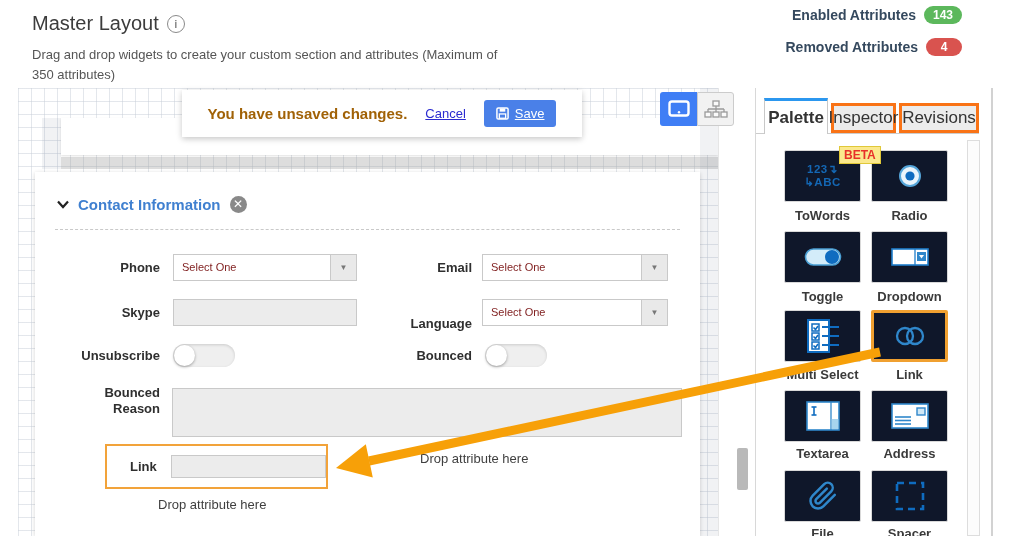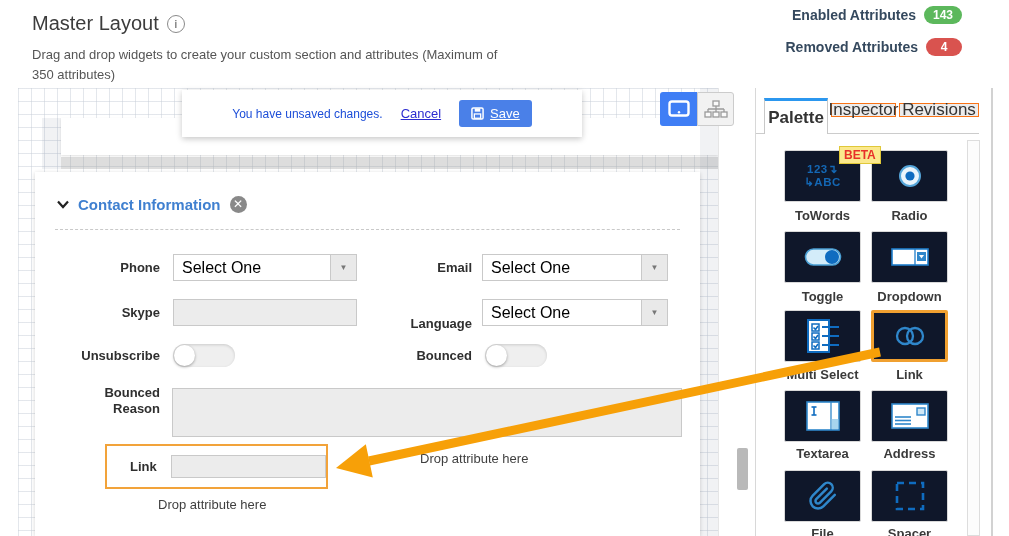--- a/index.html
+++ b/index.html
@@ -28,59 +28,59 @@
   .prev-card-strip{left:43px;top:30px;width:657px;height:37px;background:#fff;box-shadow:0 1px 2px rgba(0,0,0,.12);}
   .gray-band{left:43px;top:69px;width:657px;height:12px;background:rgba(150,150,150,.32);}
   .left-shadow{left:24px;top:30px;width:19px;height:51px;background:rgba(120,130,150,.10);}
   .right-shadow{left:682px;top:0;width:18px;height:448px;background:rgba(120,130,150,.10);}
   .canvas-scroll-track{left:700px;top:0px;width:37px;height:448px;background:#fff;border-left:1px solid #e6e6e6;}
   .canvas-scroll-thumb{left:719px;top:360px;width:11px;height:42px;background:#b9b9b9;border-radius:2px;}
 
   
   #unsaved-bar{left:182px;top:90px;width:400px;height:47px;background:#fff;z-index:6;
     box-shadow:0 2px 6px rgba(0,0,0,.22);display:flex;align-items:center;justify-content:center;gap:18px;}
-  .unsaved-msg{color:#1d4ed8;font-weight:normal;font-size:12px;}
+  .unsaved-msg{color:#a16207;font-weight:bold;font-size:15px;}
   .cancel-link{color:#2b2bd0;font-size:13px;text-decoration:underline;cursor:pointer;}
   .save-btn{background:#4a80e8;color:#fff;font-size:13px;border:none;border-radius:3px;
     padding:6px 12px;display:flex;align-items:center;gap:6px;cursor:pointer;text-decoration:underline;}
 
   
   #view-toggle{left:660px;top:92px;z-index:6;display:flex;}
   .vt-btn{width:37px;height:34px;display:flex;align-items:center;justify-content:center;box-sizing:border-box;}
   .vt-active{background:#3f7ef5;border-radius:3px 0 0 3px;}
   .vt-inactive{background:#f2f2f2;border:1px solid #ccc;border-radius:0 3px 3px 0;}
 
   
   #card{left:17px;top:84px;width:665px;height:364px;background:#fff;box-shadow:0 1px 4px rgba(0,0,0,.18);z-index:2;}
   .sec-title{color:#4080d0;font-weight:bold;font-size:15px;}
   .sec-close{width:17px;height:17px;background:#898989;border-radius:50%;color:#fff;font-size:12px;
     line-height:17px;text-align:center;cursor:pointer;}
   .dashed-sep{left:20px;top:57px;width:625px;border-top:1px dashed #c9c9c9;}
   .lbl{font-weight:bold;font-size:13px;color:#2f2f2f;text-align:right;}
   .select{background:#fff;border:1px solid #c9c9c9;box-sizing:border-box;}
-  .select .txt{font-size:16px;color:#000000;line-height:25px;padding-left:8px;}
+  .select .txt{font-size:11px;color:#7f1d1d;line-height:25px;padding-left:8px;}
   .select .arrow{position:absolute;right:0;top:0;bottom:0;width:25px;background:#e9e9e9;
     border-left:1px solid #c9c9c9;display:flex;align-items:center;justify-content:center;
     font-size:8px;color:#777;cursor:pointer;}
   .ghost{background:#ececec;border:1px solid #c9c9c9;box-sizing:border-box;}
   .toggle{background:#efefef;border-radius:12px;box-shadow:inset 0 1px 3px rgba(0,0,0,.15);width:62px;height:23px;cursor:pointer;}
   .knob{position:absolute;left:1px;top:1px;width:21px;height:21px;border-radius:50%;background:#fff;
     box-shadow:0 1px 3px rgba(0,0,0,.35);}
   .drop-hint{font-size:13px;color:#3f3f3f;}
   .link-highlight{left:70px;top:272px;width:223px;height:45px;border:2px solid #f2a33a;box-sizing:border-box;
     display:flex;align-items:center;}
 
   
   #panel{left:755px;top:88px;width:235px;height:448px;background:#fff;border-left:1px solid #d8d8d8;
     border-right:2px solid #d2d2d2;box-sizing:content-box;z-index:4;}
   .tab{position:absolute;box-sizing:border-box;font-size:17px;color:#333;display:flex;
     align-items:center;justify-content:center;cursor:pointer;}
   .tab-active{top:10px;height:36px;background:#fff;border:1px solid #c8c8c8;border-bottom:none;
     border-top:3px solid #2b97ef;font-weight:bold;z-index:3;}
-  .tab-inactive{top:15px;height:14px;background:#ececec;border:1px solid #f97316;}
+  .tab-inactive{top:15px;height:30px;background:#ececec;border:3px solid #f97316;}
   .tabs-bottom-line{left:0;top:45px;width:223px;border-top:1px solid #ccc;}
   .panel-scroll-track{left:211px;top:52px;width:13px;height:396px;background:#fcfcfc;border:1px solid #ddd;box-sizing:border-box;}
   .wbox{position:absolute;width:77px;height:52px;background:#0f172a;border:1px solid #d9d9d9;border-radius:2px;
     display:flex;align-items:center;justify-content:center;box-sizing:border-box;cursor:grab;}
   .wbox.highlight{border:3px solid #f0a030;}
   .wlabel{position:absolute;width:101px;text-align:center;font-weight:bold;font-size:13px;color:#3a3a3a;}
   .beta-badge{left:83px;top:58px;background:#fbe98d;border:1px solid #e0c839;color:#e8312a;
     font-size:12px;font-weight:bold;padding:1px 4px;z-index:5;}
   .towords-txt{font-size:11.5px;font-weight:bold;color:#1467b4;line-height:1.15;text-align:center;letter-spacing:.5px;}
 

